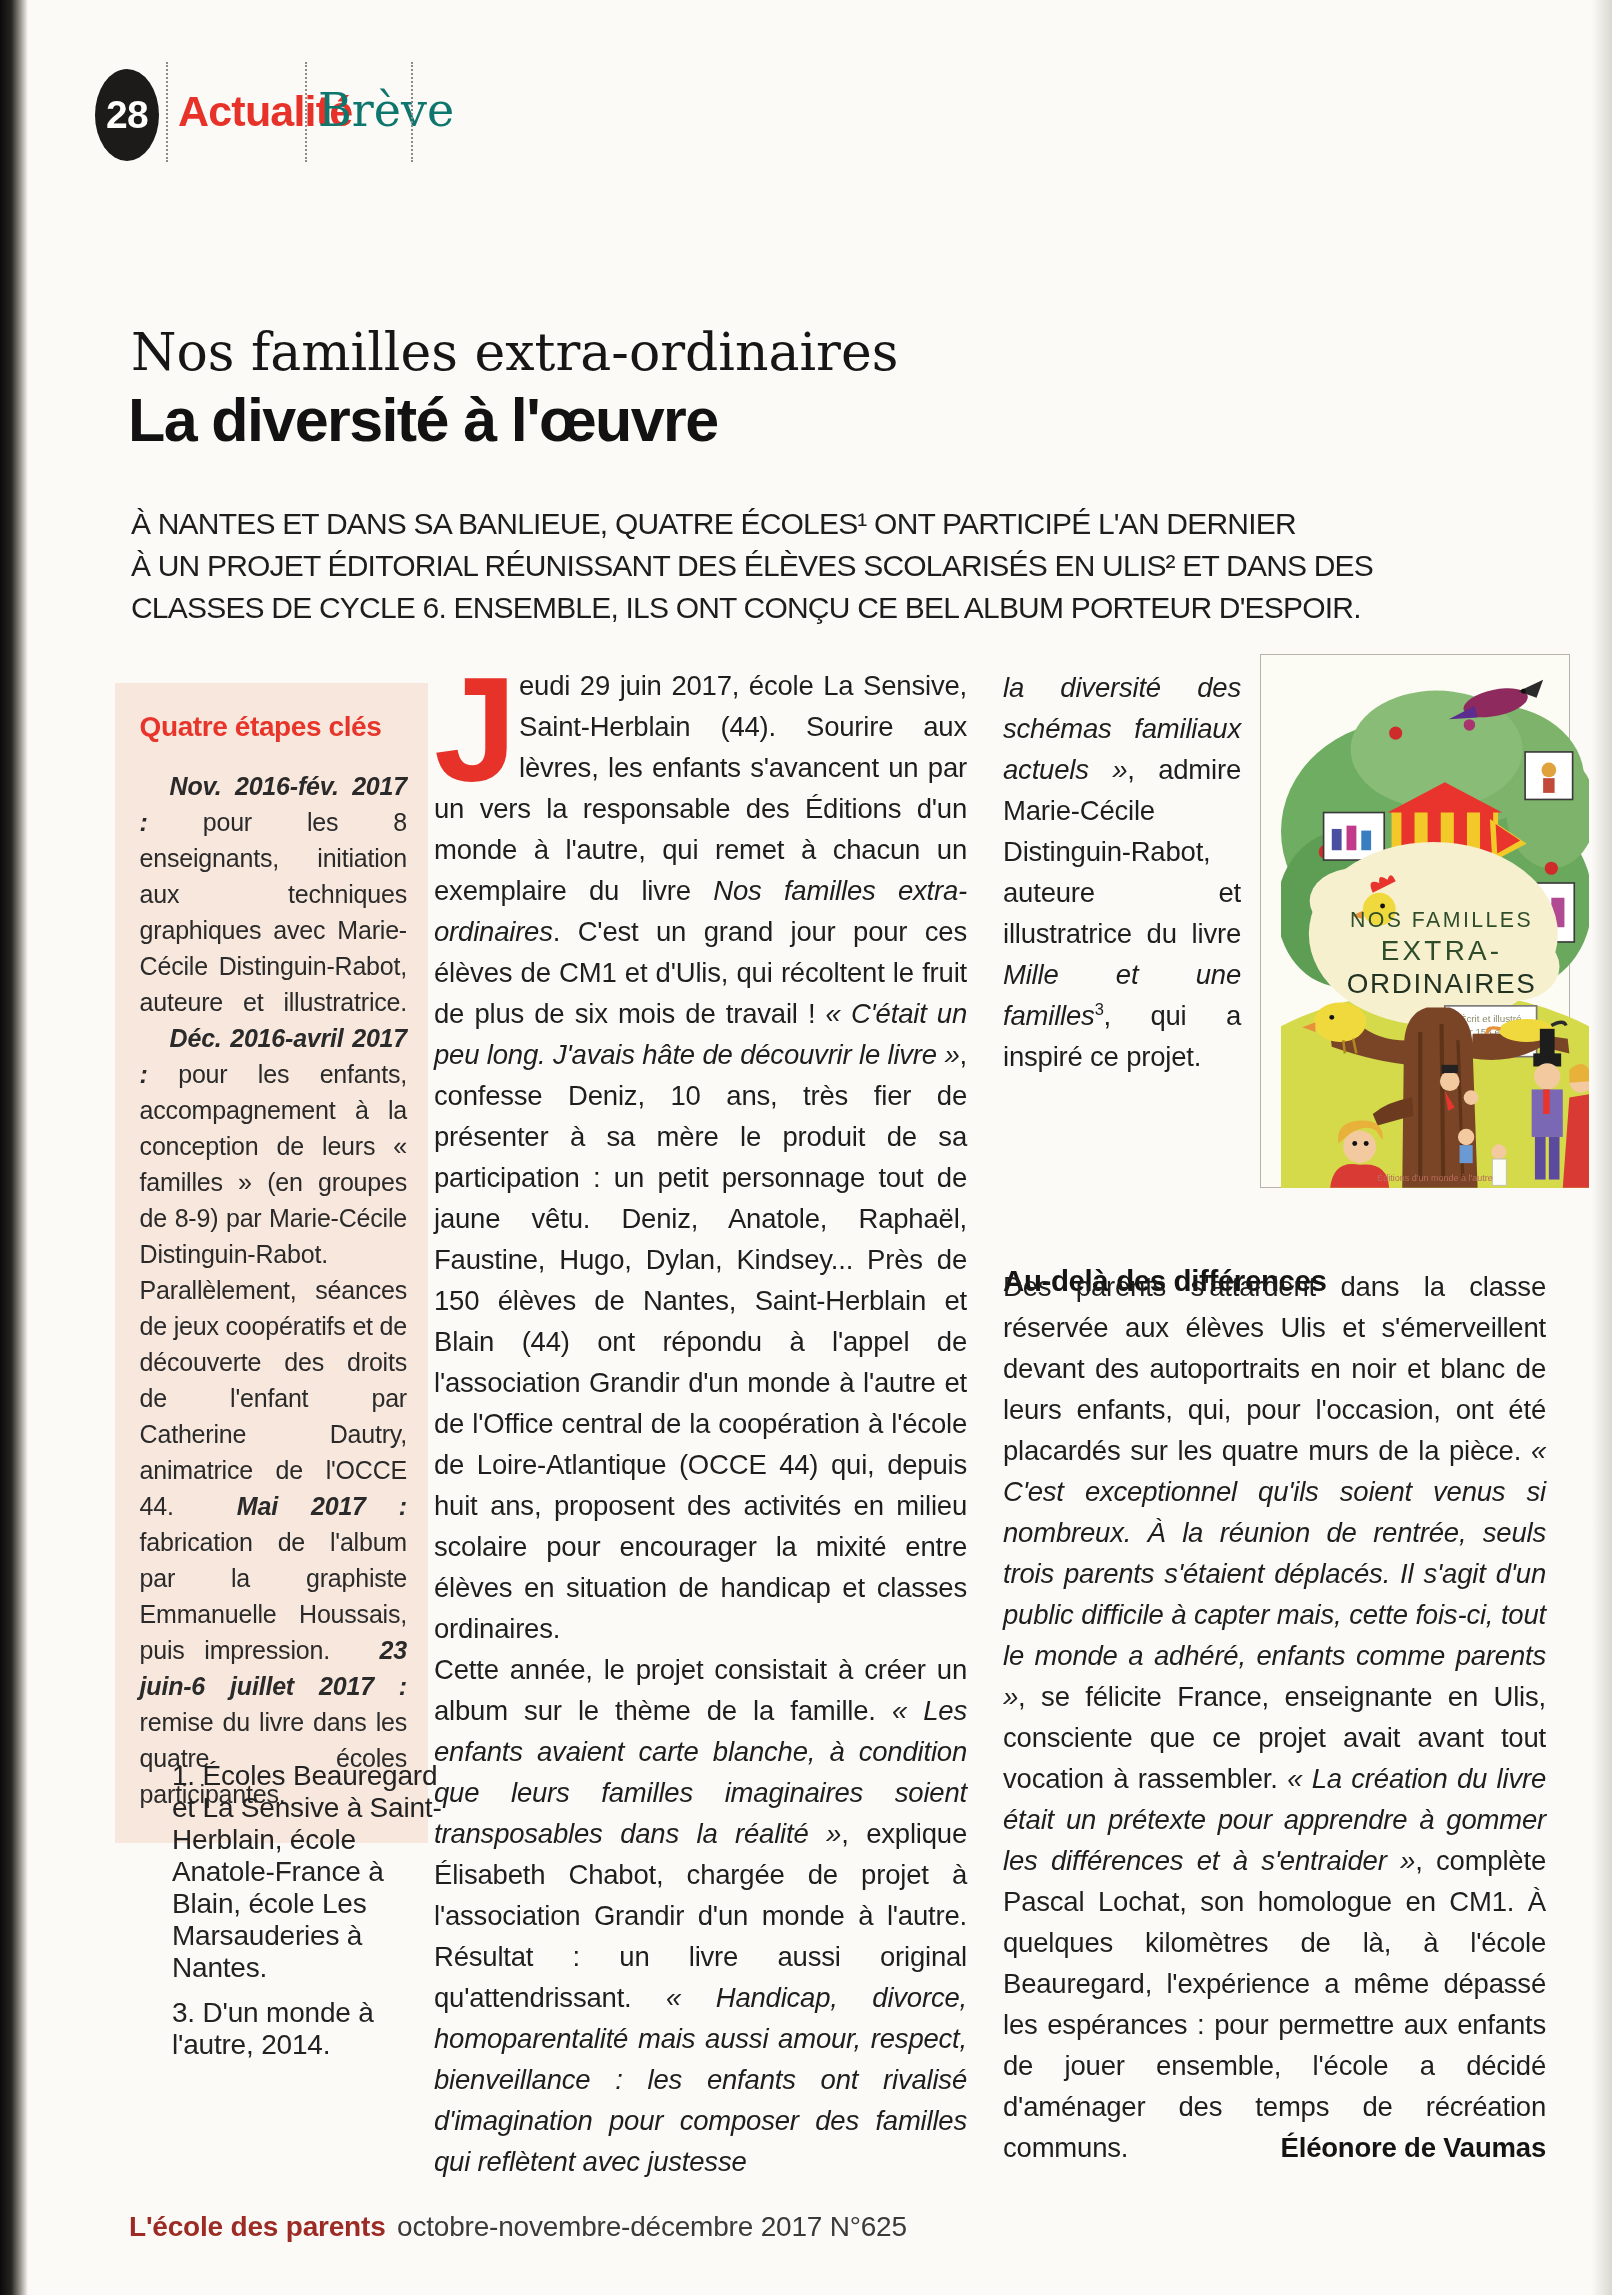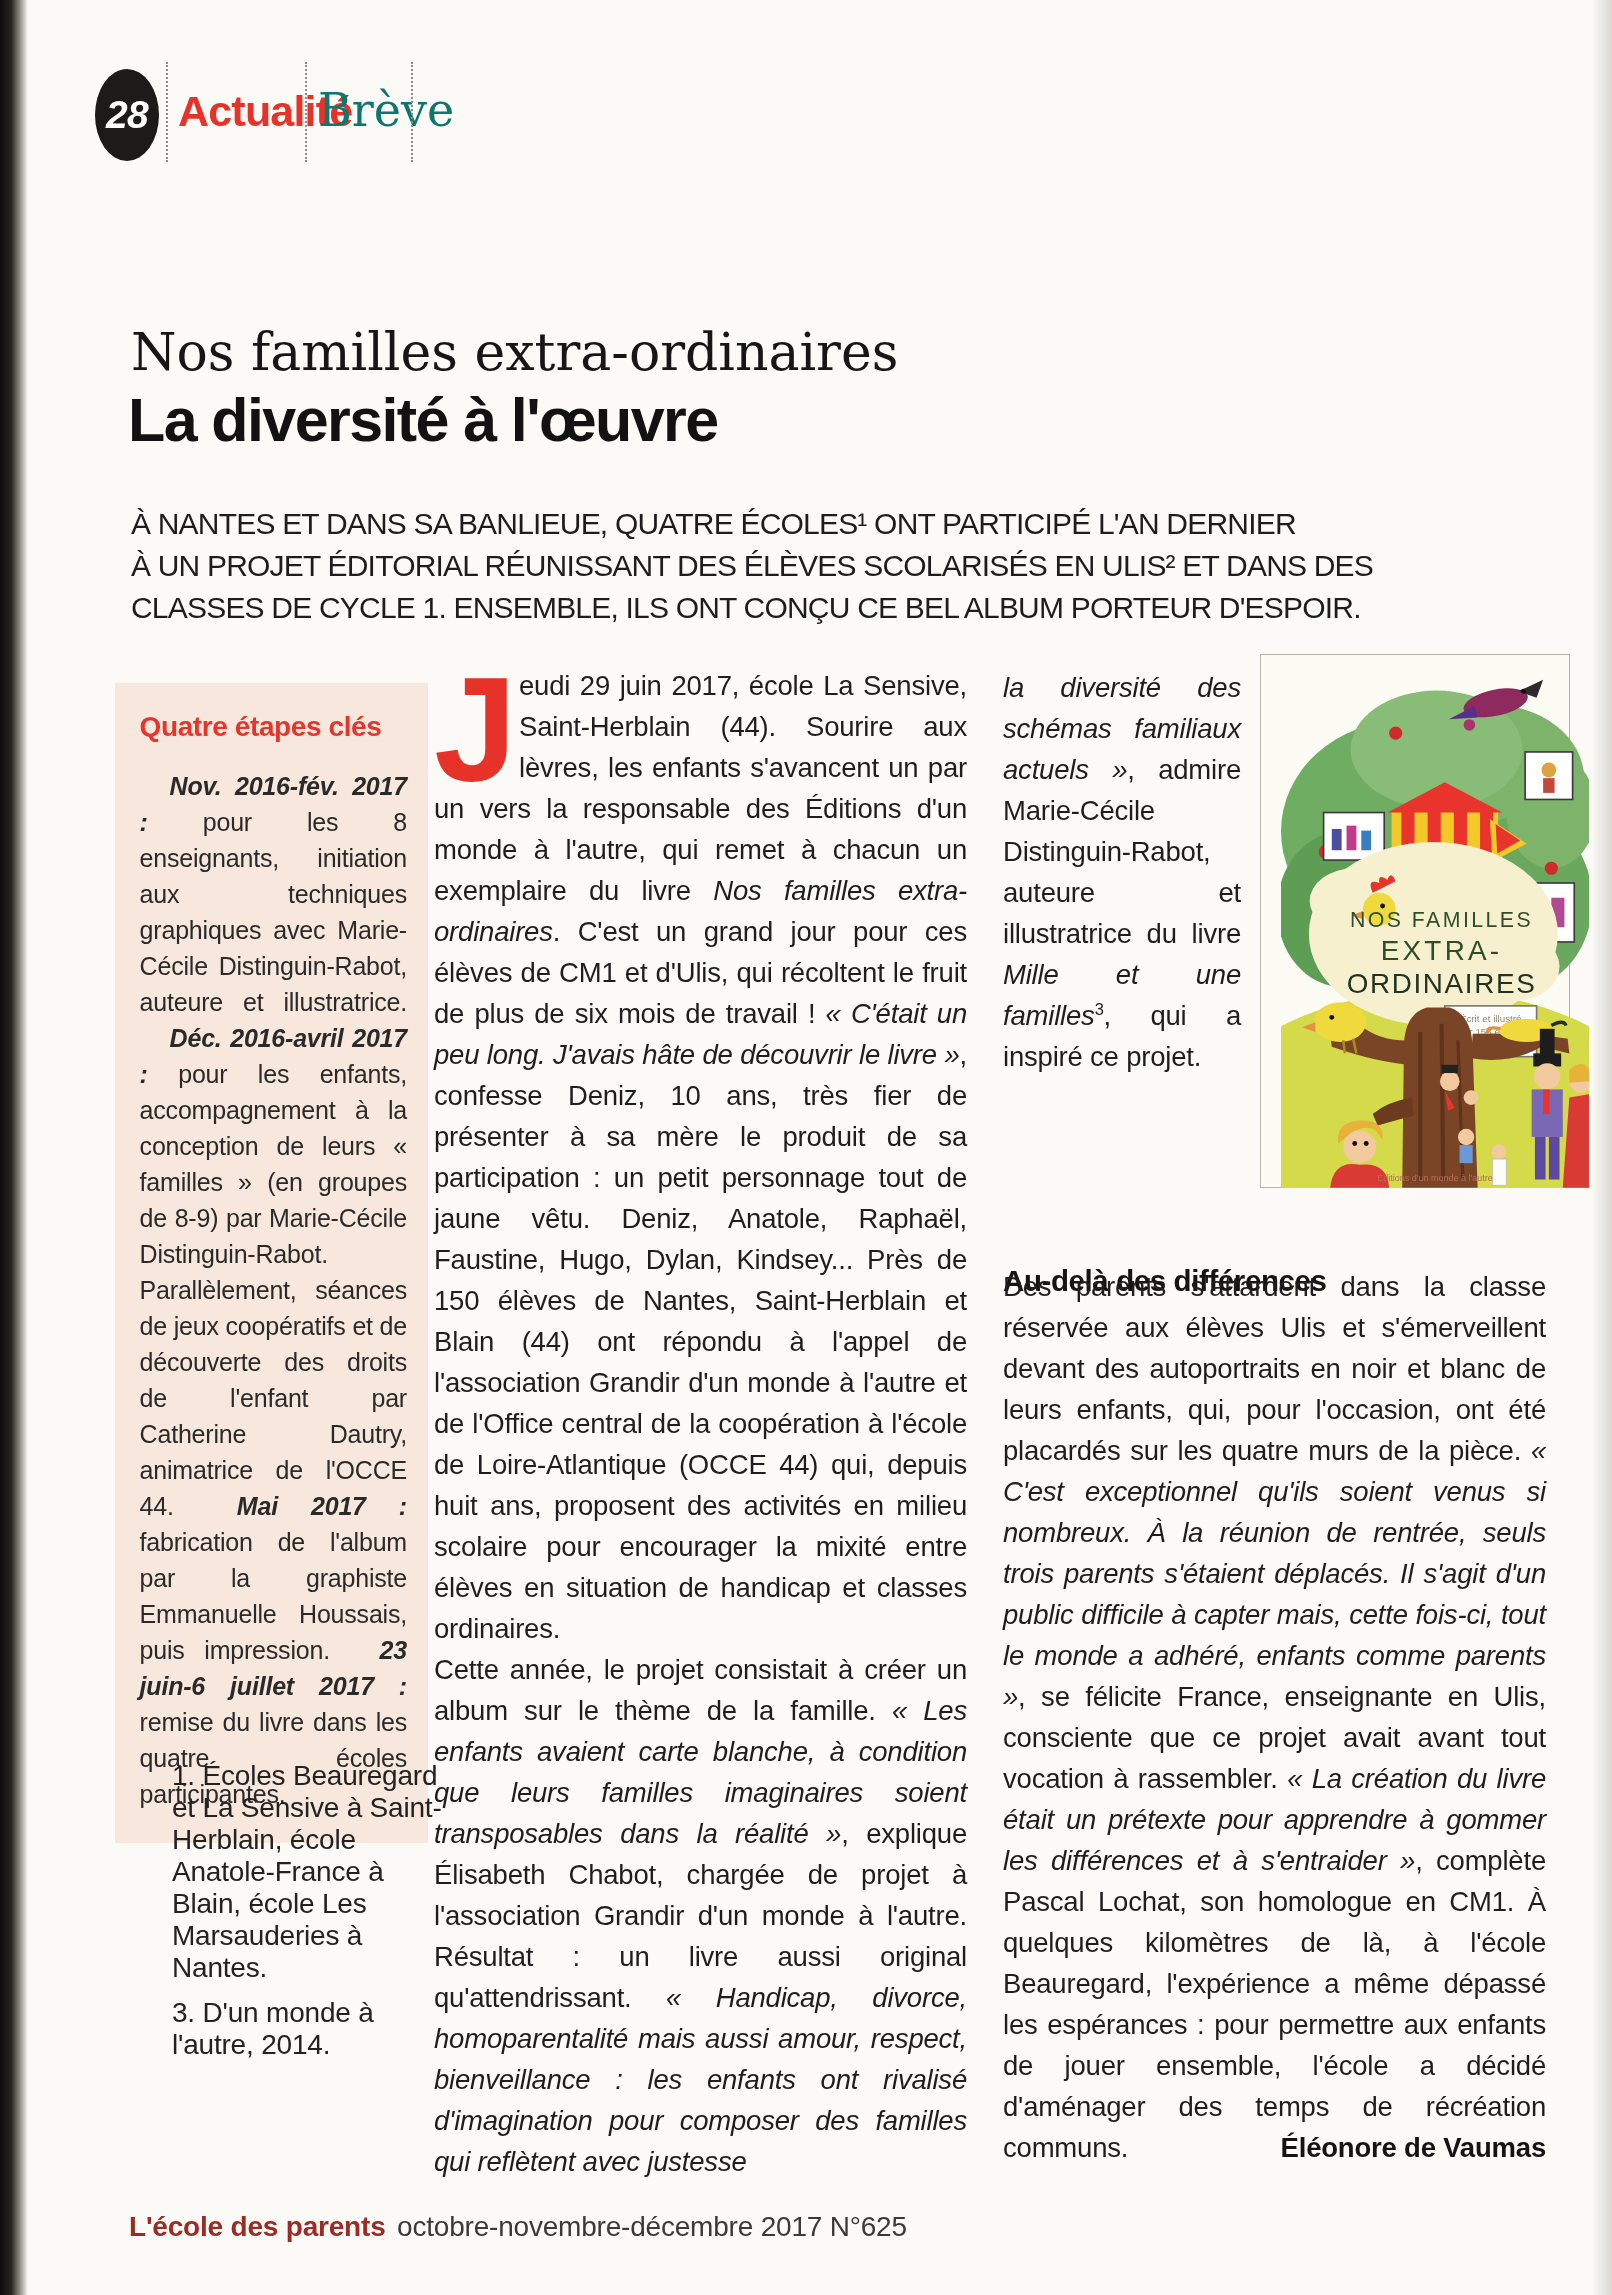--- a/index.html
+++ b/index.html
@@ -10,21 +10,21 @@
     color:#1e1e1e;overflow:hidden;
   }
   .scan-edge-left{position:absolute;left:0;top:0;width:28px;height:2295px;
     background:linear-gradient(90deg,#0b0b0a 0%,#262522 40%,#8d8b83 70%,rgba(251,250,246,0) 100%);}
   .scan-edge-right{position:absolute;right:0;top:0;width:21px;height:2295px;
     background:linear-gradient(270deg,#d8d6cf 0%,rgba(251,250,246,0) 100%);}
 
   
   .page-circle{position:absolute;left:95px;top:69px;width:64px;height:92px;
     background:#1c1b19;border-radius:50%;display:flex;align-items:center;justify-content:center;
-    color:#fff;font-size:39px;font-weight:bold;letter-spacing:-0.8px;font-style:italic;}
+    color:#fff;font-size:39px;font-weight:bold;letter-spacing:-0.8px;}
   .hrule{position:absolute;top:62px;height:100px;width:0;border-left:2.5px dotted #8a8a8a;}
   .rule-1{left:166px}.rule-2{left:305px}.rule-3{left:411px}
   .section-label{position:absolute;left:178px;top:90px;font-size:43px;font-weight:bold;
     color:#e63228;letter-spacing:-0.8px;line-height:1;}
   .subsection-label{position:absolute;left:318px;top:87px;font-size:46px;
     font-family:"DejaVu Serif",serif;color:#0f766e;line-height:1;}
 
   
   .kicker{position:absolute;left:131px;top:325px;font-family:"DejaVu Serif",serif;
     font-size:52px;color:#161616;line-height:1.05;letter-spacing:0;}
@@ -83,21 +83,21 @@
 <div class="section-label">Actualité</div>
 <div class="hrule rule-2"></div>
 <div class="subsection-label">Brève</div>
 <div class="hrule rule-3"></div>
 
 <div class="kicker">Nos familles extra-ordinaires</div>
 <div class="main-title">La diversité à l'œuvre</div>
 <div class="standfirst">
     <div class="standfirst-line">À NANTES ET DANS SA BANLIEUE, QUATRE ÉCOLES¹ ONT PARTICIPÉ L'AN DERNIER</div>
     <div class="standfirst-line">À UN PROJET ÉDITORIAL RÉUNISSANT DES ÉLÈVES SCOLARISÉS EN ULIS² ET DANS DES</div>
-    <div class="standfirst-line">CLASSES DE CYCLE 1. ENSEMBLE, ILS ONT CONÇU CE BEL ALBUM PORTEUR D'ESPOIR.</div>
+    <div class="standfirst-line">CLASSES DE CYCLE 6. ENSEMBLE, ILS ONT CONÇU CE BEL ALBUM PORTEUR D'ESPOIR.</div>
   </div>
 
 <div class="sidebar-box">
   <div class="sidebar-title">Quatre étapes clés</div>
   <div class="sidebar-body"><span class="run-bi">Nov. 2016-fév. 2017 :</span><span> pour les 8 enseignants, initiation aux techniques graphiques avec Marie-Cécile Distinguin-Rabot, auteure et illustratrice. </span><span class="run-bi">Déc. 2016-avril 2017 :</span><span> pour les enfants, accompagnement à la conception de leurs « familles » (en groupes de 8-9) par Marie-Cécile Distinguin-Rabot. Parallèlement, séances de jeux coopératifs et de découverte des droits de l'enfant par Catherine Dautry, animatrice de l'OCCE 44. </span><span class="run-bi">Mai 2017 :</span><span> fabrication de l'album par la graphiste Emmanuelle Houssais, puis impression. </span><span class="run-bi">23 juin-6 juillet 2017 :</span><span> remise du livre dans les quatre écoles participantes.</span></div>
 </div>
 
 <div class="footnotes">
     <div class="footnote">1. Écoles Beauregard et La Sensive à Saint-Herblain, école Anatole-France à Blain, école Les Marsauderies à Nantes.</div>
     <div class="footnote">3. D'un monde à l'autre, 2014.</div>

